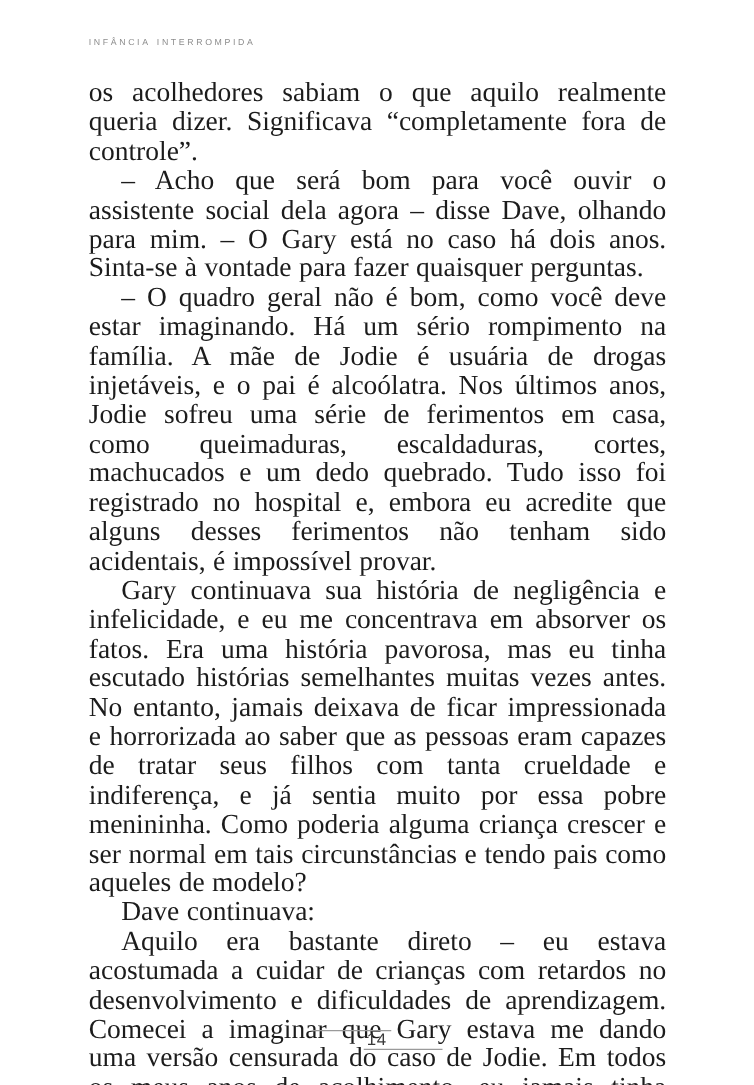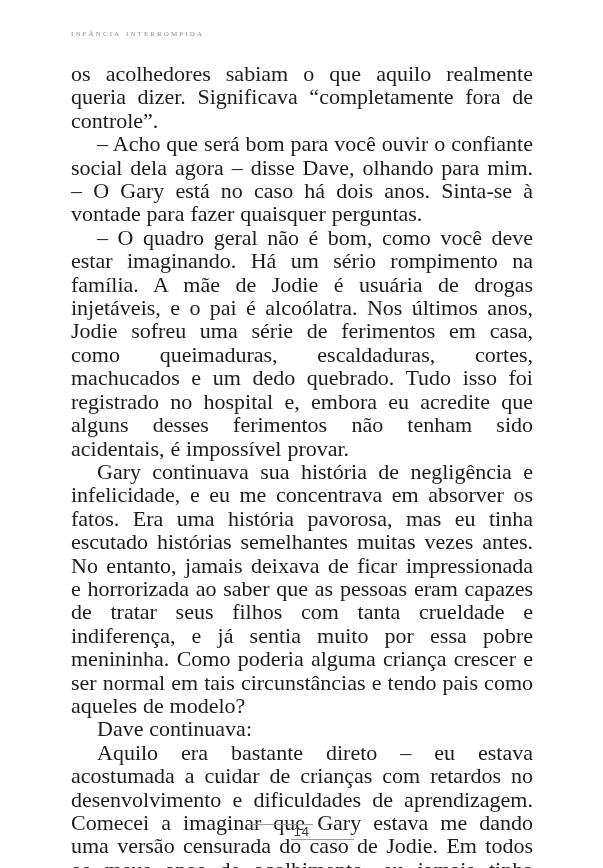--- a/index.html
+++ b/index.html
@@ -27,21 +27,21 @@
     box-sizing: border-box;
   }
 
   
   .running-head {
     position: absolute;
     left: 71px;
     top: 25px;
     width: 462px;
     height: 16px;
-    font-family: Liberation Serif, serif;
+    font-family: Liberation Sans, sans-serif;
     font-size: 10.5px;
     line-height: 16px;
     letter-spacing: 2.1px;
     color: #8d8d8d;
     font-variant: small-caps;
     text-transform: lowercase;
     white-space: nowrap;
   }
   
   .running-head::first-letter { font-size: 10.5px; }
@@ -105,21 +105,21 @@
 </style>
 </head>
 <body>
 
 <div class="page" style="background: rgb(255, 255, 255); color: rgb(28, 28, 28);">
 
   <div class="running-head" style="color: rgb(141, 141, 141);">Infância Interrompida</div>
 
   <div class="textblock">
     <p class="noindent" style="text-indent: 0px;">os acolhedores sabiam o que aquilo realmente queria dizer. Significava “completamente fora de controle”.</p>
-    <p style="text-indent: 26px;">– Acho que será bom para você ouvir o confiante social dela agora – disse Dave, olhando para mim. – O Gary está no caso há dois anos. Sinta-se à vontade para fazer quaisquer perguntas.</p>
+    <p style="text-indent: 26px;">– Acho que será bom para você ouvir o assistente social dela agora – disse Dave, olhando para mim. – O Gary está no caso há dois anos. Sinta-se à vontade para fazer quaisquer perguntas.</p>
     <p style="text-indent: 26px;">– O quadro geral não é bom, como você deve estar imaginando. Há um sério rompimento na família. A mãe de Jodie é usuária de drogas injetáveis, e o pai é alcoólatra. Nos últimos anos, Jodie sofreu uma série de ferimentos em casa, como queimaduras, escaldaduras, cortes, machucados e um dedo quebrado. Tudo isso foi registrado no hospital e, embora eu acredite que alguns desses ferimentos não tenham sido acidentais, é impossível provar.</p>
     <p style="text-indent: 26px;">Gary continuava sua história de negligência e infelicidade, e eu me concentrava em absorver os fatos. Era uma história pavorosa, mas eu tinha escutado histórias semelhantes muitas vezes antes. No entanto, jamais deixava de ficar impressionada e horrorizada ao saber que as pessoas eram capazes de tratar seus filhos com tanta crueldade e indiferença, e já sentia muito por essa pobre menininha. Como poderia alguma criança crescer e ser normal em tais circunstâncias e tendo pais como aqueles de modelo?</p>
     <p style="text-indent: 26px;">Dave continuava:</p>
     <p style="text-indent: 26px;">Aquilo era bastante direto – eu estava acostumada a cuidar de crianças com retardos no desenvolvimento e dificuldades de aprendizagem. Comecei a imaginar que Gary estava me dando uma versão censurada do caso de Jodie. Em todos os meus anos de acolhimento, eu jamais tinha ouvido falar de uma criança que tivesse passado por cinco aco-</p>
   </div>
 
   <div class="folio">
     <span class="folio-rule left" style="background: rgb(154, 154, 154);"></span>
     <span class="folio-number">14</span>
     <span class="folio-rule right" style="background: rgb(154, 154, 154);"></span>

